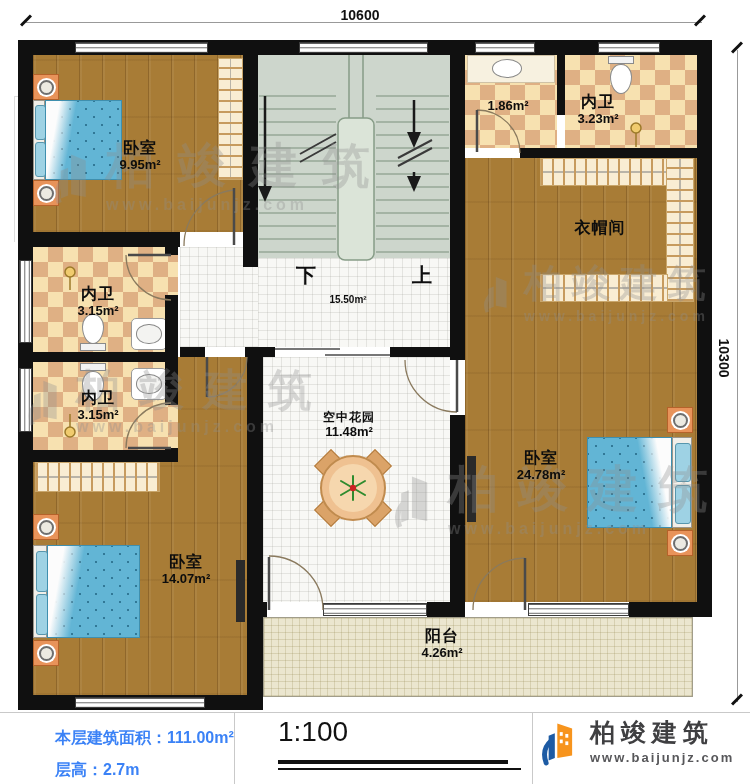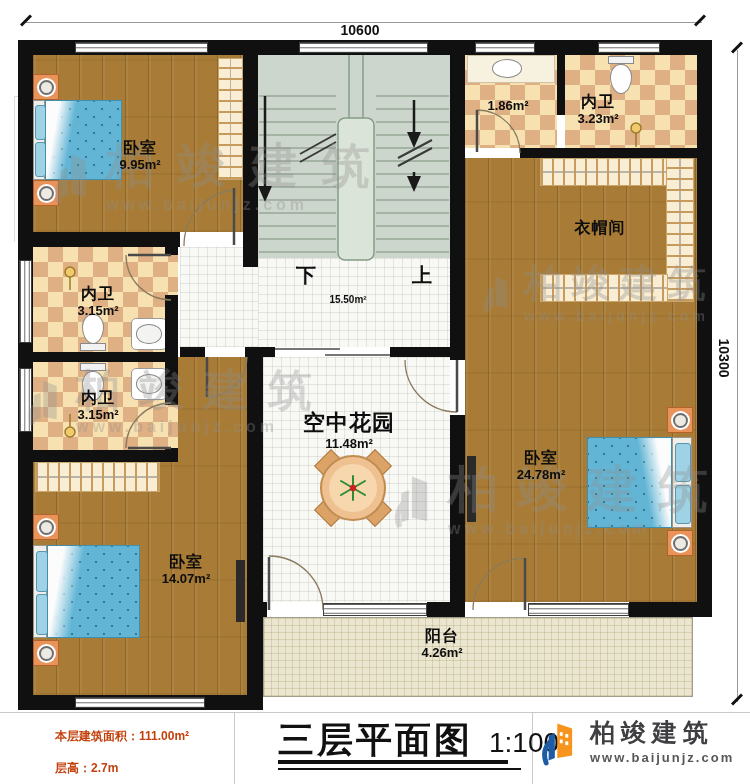--- a/index.html
+++ b/index.html
@@ -60,55 +60,55 @@
   .tv{position:absolute;z-index:4;background:#2a2a2a;}
   .chair{position:absolute;z-index:3;width:24px;height:24px;background:#dba368;border:1px solid #b27c3f;
          box-sizing:border-box;transform:rotate(45deg);}
   .tablering{position:absolute;z-index:4;border-radius:50%;background:#efc191;border:2px solid #c08b4e;box-sizing:border-box;}
   .tabletop{position:absolute;z-index:4;border-radius:50%;background:#f6d7ae;}
   
   svg.overlay{position:absolute;left:0;top:0;z-index:12;pointer-events:none;}
   
   .rlabel{position:absolute;z-index:40;transform:translateX(-50%);text-align:center;color:#0d0d0d;font-weight:bold;line-height:1.2;white-space:nowrap;}
   .rname{display:block;font-size:16px;letter-spacing:1px;}
-  .rname.big{font-size:22px;}
+  .rname.big{font-size:12px;}
   .rarea{display:block;font-size:13px;}
   .stairlab{position:absolute;z-index:40;font-size:20px;font-weight:bold;color:#0d0d0d;}
   
   .dimline{position:absolute;background:#999;z-index:20;}
   .tick{position:absolute;width:14px;height:3px;background:#111;transform:rotate(-45deg);z-index:21;}
   .dimtext{position:absolute;z-index:21;font-size:14px;font-weight:bold;color:#111;text-align:center;}
   .faint{position:absolute;background:#ddd;z-index:0;}
   
   .wm{position:absolute;display:flex;align-items:center;gap:10px;color:#8f8f8f;opacity:.33;z-index:35;font-weight:bold;pointer-events:none;}
   .wm .n{font-size:48px;letter-spacing:24px;line-height:1;white-space:nowrap;}
   .wm .u{font-size:16px;letter-spacing:4px;margin-top:6px;white-space:nowrap;}
   
   .footline{position:absolute;background:#c9c9c9;z-index:5;}
-  .ftext{position:absolute;z-index:40;color:#c2410c;font-size:12px;font-weight:bold;white-space:nowrap;}
+  .ftext{position:absolute;z-index:40;color:#3b82f6;font-size:16px;font-weight:bold;white-space:nowrap;}
   .titlewrap{position:absolute;z-index:40;display:flex;align-items:baseline;gap:16px;color:#111;white-space:nowrap;}
   .title-main{font-size:36px;font-weight:bold;letter-spacing:3px;}
   .title-scale{font-size:28px;}
   .ul1{position:absolute;background:#111;z-index:40;}
   .logo{position:absolute;z-index:40;display:flex;align-items:center;gap:8px;}
   .logo-name{font-size:25px;font-weight:bold;color:#3f3f41;letter-spacing:6px;line-height:1;white-space:nowrap;}
   .logo-url{font-size:13px;font-weight:bold;color:#57575a;letter-spacing:2px;margin-top:5px;white-space:nowrap;}
 </style>
 </head>
 <body>
 
 <div class="canvas">
 
   <div class="faint" style="left:14px;top:96px;width:140px;height:1px"></div>
   <div class="faint" style="left:14px;top:96px;width:1px;height:146px"></div>
 
   <div class="dimline" style="left:26px;top:22px;width:676px;height:1px"></div>
   <div class="tick" style="left:19px;top:19px"></div>
   <div class="tick" style="left:693px;top:19px"></div>
-  <div class="dimtext" style="left:330px;top:22px;width:60px">10600</div>
+  <div class="dimtext" style="left:330px;top:7px;width:60px">10600</div>
   <div class="dimline" style="left:737px;top:50px;width:1px;height:652px"></div>
   <div class="tick" style="left:730px;top:46px"></div>
   <div class="tick" style="left:730px;top:698px"></div>
   <div class="dimtext" style="left:694px;top:350px;width:60px;transform:rotate(90deg)">10300</div>
 
   <div class="floor wood" style="left:33px;top:55px;width:210px;height:177px"></div>
   <div class="floor stairbg" style="left:258px;top:55px;width:192px;height:203px"></div>
   <div class="floor tile" style="left:180px;top:247px;width:78px;height:100px"></div>
   <div class="floor tile" style="left:258px;top:258px;width:192px;height:89px"></div>
   <div class="floor checker" style="left:33px;top:247px;width:145px;height:105px"></div>
@@ -363,21 +363,20 @@
     <div><span class="n" style="font-size:50px;letter-spacing:20px">柏竣建筑</span>
          <div class="u">www.baijunjz.com</div></div>
   </div>
 
   <div class="footline" style="left:0;top:712px;width:750px;height:1px"></div>
   <div class="footline" style="left:234px;top:712px;width:1px;height:72px"></div>
   <div class="footline" style="left:532px;top:712px;width:1px;height:72px"></div>
   <div class="ftext" style="left:55px;top:728px">本层建筑面积：111.00m²</div>
   <div class="ftext" style="left:55px;top:760px">层高：2.7m</div>
   <div class="titlewrap" style="left:278px;top:716px">
-    <span class="title-main">三层平面图</span>
     <span class="title-scale">1:100</span>
   </div>
   <div class="ul1" style="left:278px;top:760px;width:230px;height:4px"></div>
   <div class="ul1" style="left:278px;top:768px;width:243px;height:2px"></div>
   <div class="logo" style="left:540px;top:716px">
     <svg width="42" height="52" viewBox="0 0 34 40">
       <path d="M5 37 Q1 26 9 19" stroke="#1d5ba4" stroke-width="4" fill="none" stroke-linecap="round"></path>
       <polygon points="7,15 12,13 12,33 7,35" fill="#1d5ba4"></polygon>
       <polygon points="14,5 26,9 26,31 14,33" fill="#f7941d"></polygon>
       <rect x="16" y="12" width="2.4" height="3" fill="#fff"></rect>

